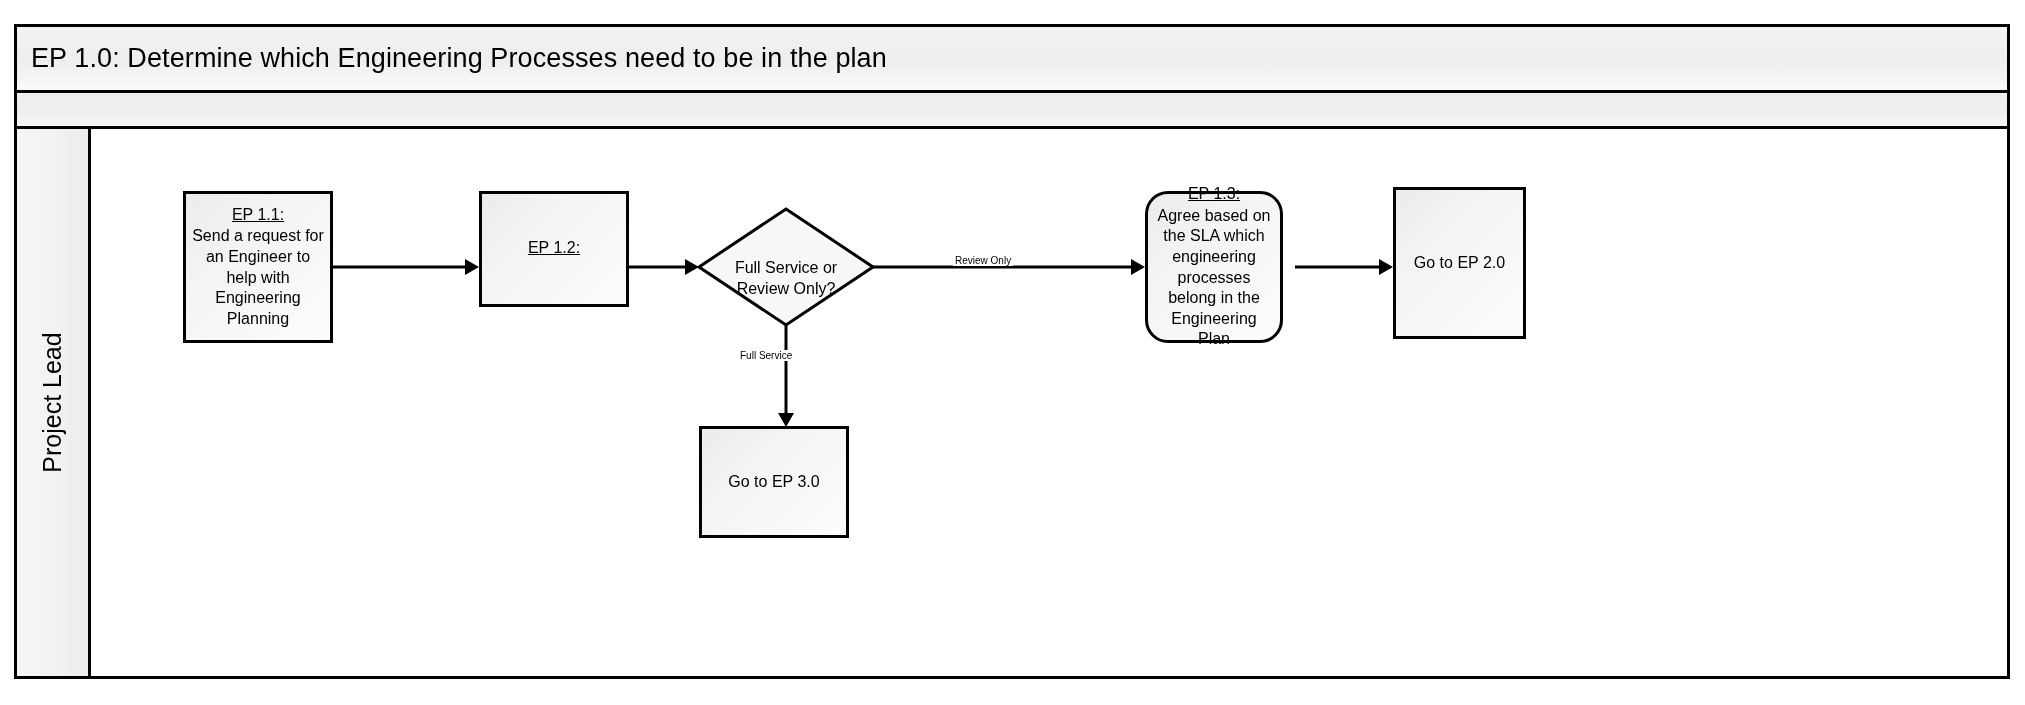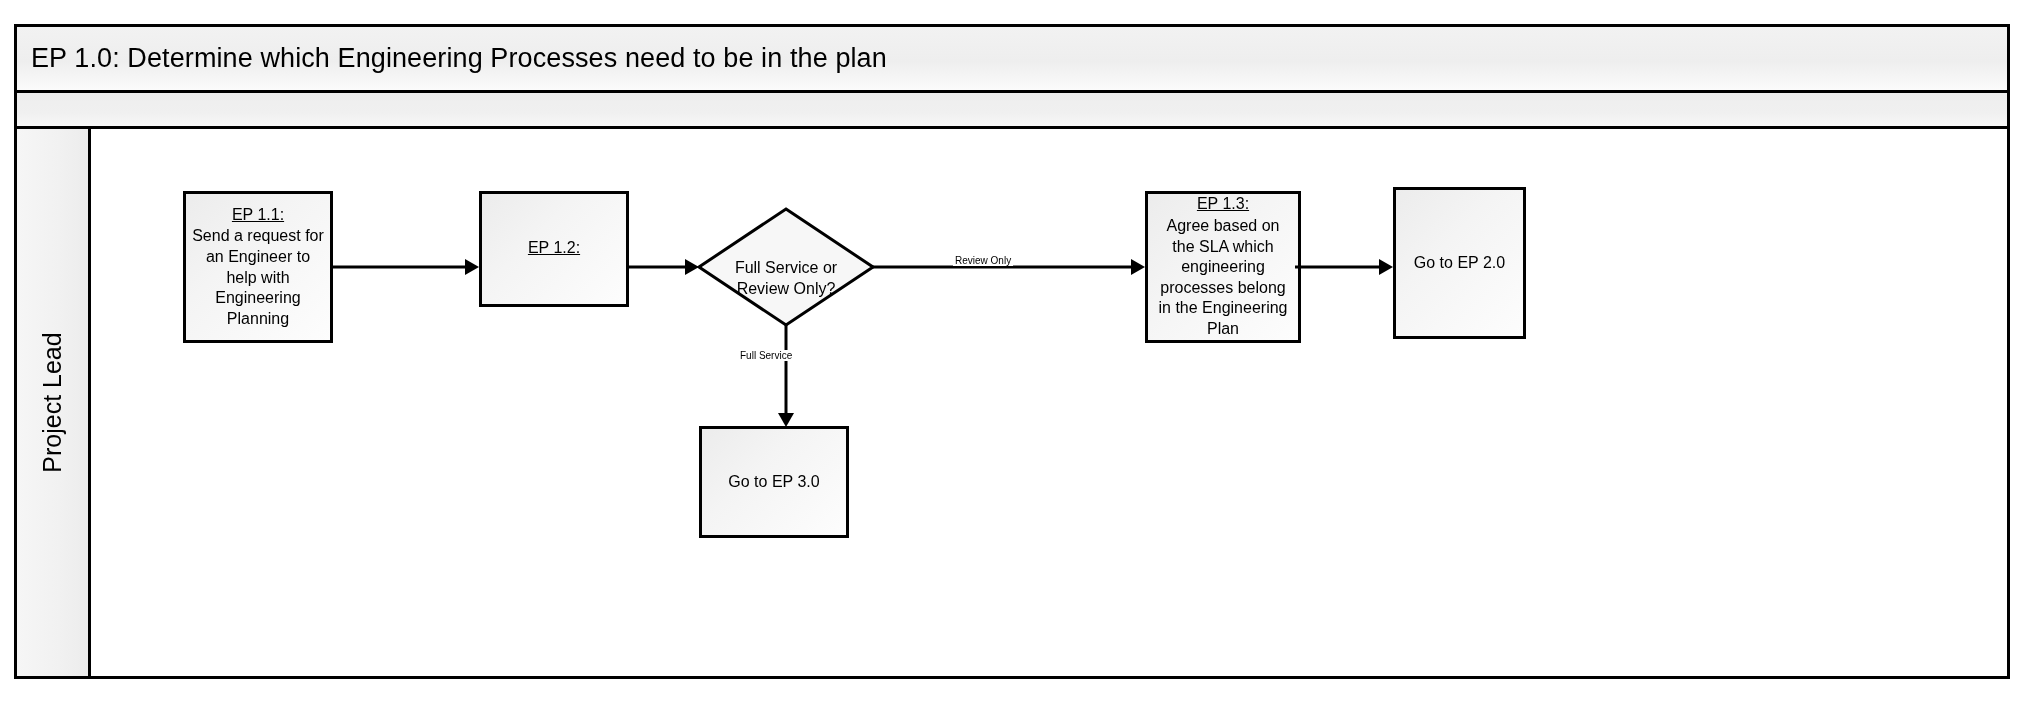--- a/index.html
+++ b/index.html
@@ -233,21 +233,21 @@
             </svg>
           </div>
           <div class="edge-label" style="left:647px; top:221px;">Full Service</div>
 
           <div class="node plain" style="left:608px; top:297px; width:150px; height:112px;">
             <span class="inner">
               <span class="body">Go to EP 3.0</span>
             </span>
           </div>
 
-          <div class="node" style="left:1054px; top:62px; width:156px; height:152px;">
+          <div class="node" style="left:1054px; top:62px; width:138px; height:152px;border-radius:23px;">
             <span class="inner">
               <span class="ref">EP 1.3:</span>
               <span class="body">Agree based on the SLA  which engineering processes belong in the Engineering Plan</span>
             </span>
           </div>
 
           <div class="conn" style="left:1204px; top:126px; width:98px; height:24px;">
             <svg width="98" height="24" viewBox="0 0 98 24">
               <line x1="0" y1="12" x2="84" y2="12" stroke="#000" stroke-width="3"></line>
               <polygon points="84,4 98,12 84,20" fill="#000"></polygon>

